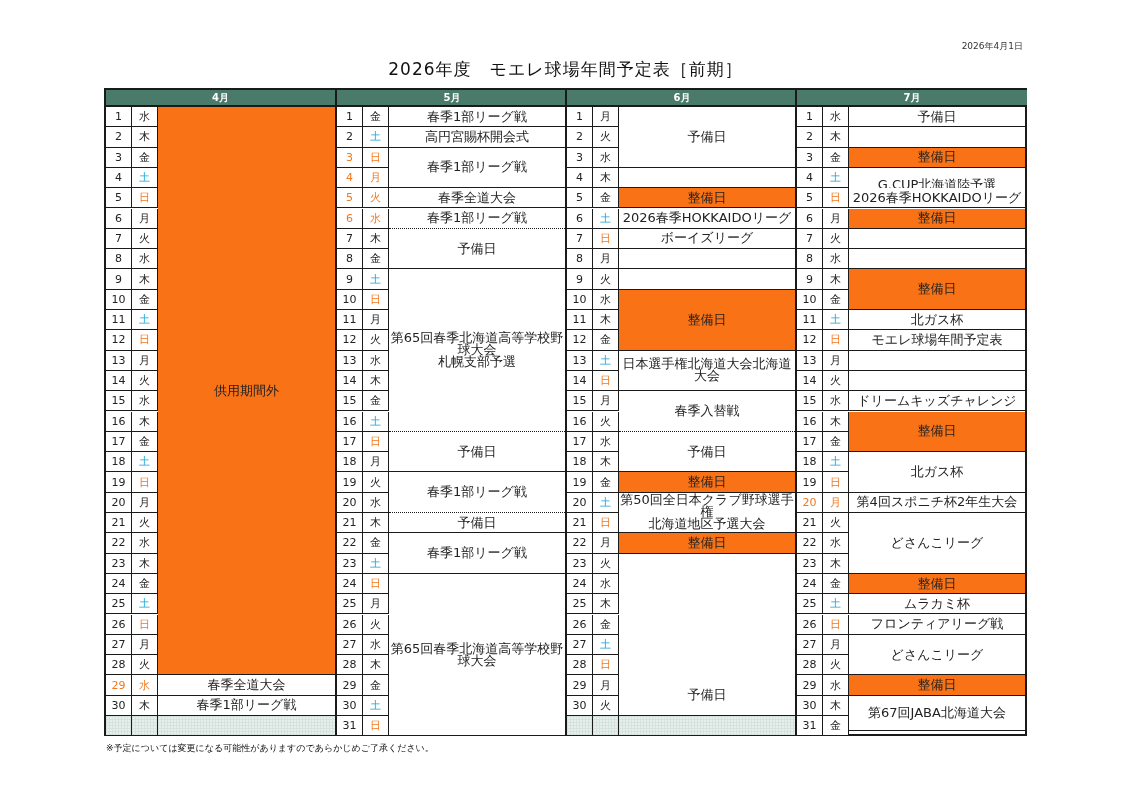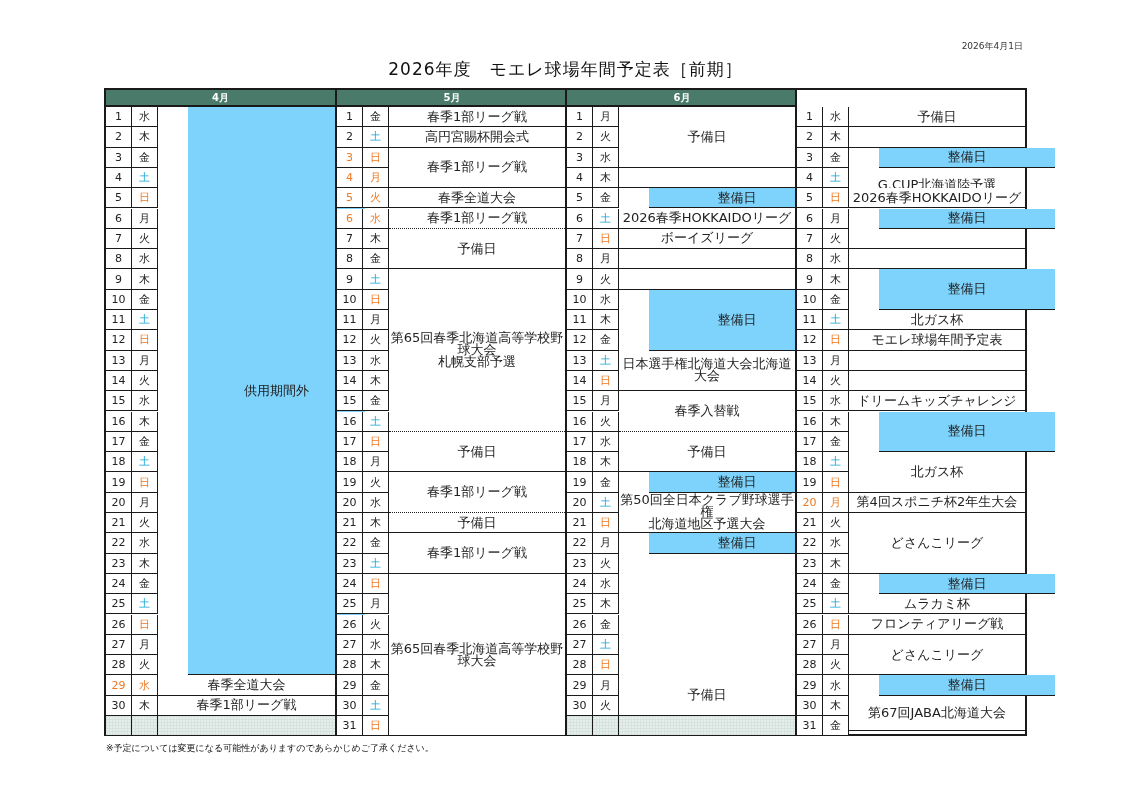--- a/index.html
+++ b/index.html
@@ -12,21 +12,21 @@
            border:2px solid #1a1a1a; box-sizing:border-box; }
   .month { position:absolute; top:0; height:100%; }
   .month-head { position:absolute; left:0; right:0; top:0; height:15px; background:#4a7a6a;
                 color:#fff; font-size:10px; font-weight:bold; text-align:center; line-height:15px;
                 border-bottom:2px solid #1a1a1a; box-sizing:content-box; }
   .month + .month { border-left:2px solid #1a1a1a; }
   .cell { position:absolute; box-sizing:border-box; border-right:1.5px solid #1a1a1a;
           border-bottom:1.5px solid #1a1a1a; font-size:11px; display:flex;
           align-items:center; justify-content:center; background:#fff; }
   .ev { border-right:none; font-size:13px; text-align:center; line-height:12px; white-space:pre-line; }
-  .shade { background:#7dd3fc;margin-left:30px; }
+  .shade { background:#f97316; }
   .empty { background:#e7efec;
            background-image:linear-gradient(#d5e2de 1px, transparent 1px), linear-gradient(90deg, #d5e2de 1px, transparent 1px);
            background-size:3px 3px; }
   .dotted { border-bottom:1.5px dotted #1a1a1a; }
   .sat { color:#1aa8d8; }
   .sun { color:#f07820; }
   .note { position:absolute; left:106px; top:742px; font-size:9px; color:#111; }
 </style>
 </head>
 <body>
@@ -258,20 +258,21 @@
       <div class="cell ev" style="left: 52px; top: 260.6px; width: 176px; height: 40.6px;">日本選手権北海道大会北海道大会</div>
       <div class="cell ev dotted" style="left: 52px; top: 301.2px; width: 176px; height: 40.6px;">春季入替戦</div>
       <div class="cell ev" style="left: 52px; top: 341.8px; width: 176px; height: 40.6px;">予備日</div>
       <div class="cell ev shade" style="left: 52px; top: 382.4px; width: 176px; height: 20.3px;">整備日</div>
       <div class="cell ev" style="left: 52px; top: 402.7px; width: 176px; height: 40.6px;">第50回全日本クラブ野球選手権
 北海道地区予選大会</div>
       <div class="cell ev shade" style="left: 52px; top: 443.3px; width: 176px; height: 20.3px;">整備日</div>
       <div class="cell ev" style="left: 52px; top: 585.4px; width: 176px; height: 40.6px;">予備日</div>
     </div>
     <div class="month" style="left: 689px; width: 230px;">
+      <div class="month-head">7月</div>
       <div class="cell" style="left: 0px; top: 17px; width: 26px; height: 20.3px;">1</div>
       <div class="cell" style="left: 26px; top: 17px; width: 26px; height: 20.3px;">水</div>
       <div class="cell" style="left: 0px; top: 37.3px; width: 26px; height: 20.3px;">2</div>
       <div class="cell" style="left: 26px; top: 37.3px; width: 26px; height: 20.3px;">木</div>
       <div class="cell" style="left: 0px; top: 57.6px; width: 26px; height: 20.3px;">3</div>
       <div class="cell" style="left: 26px; top: 57.6px; width: 26px; height: 20.3px;">金</div>
       <div class="cell" style="left: 0px; top: 77.9px; width: 26px; height: 20.3px;">4</div>
       <div class="cell sat" style="left: 26px; top: 77.9px; width: 26px; height: 20.3px;">土</div>
       <div class="cell" style="left: 0px; top: 98.2px; width: 26px; height: 20.3px;">5</div>
       <div class="cell sun" style="left: 26px; top: 98.2px; width: 26px; height: 20.3px;">日</div>

